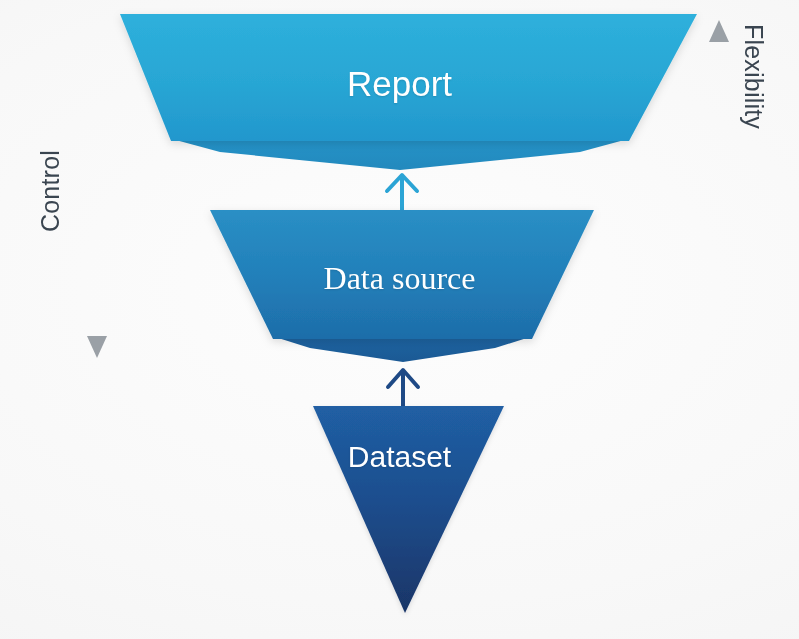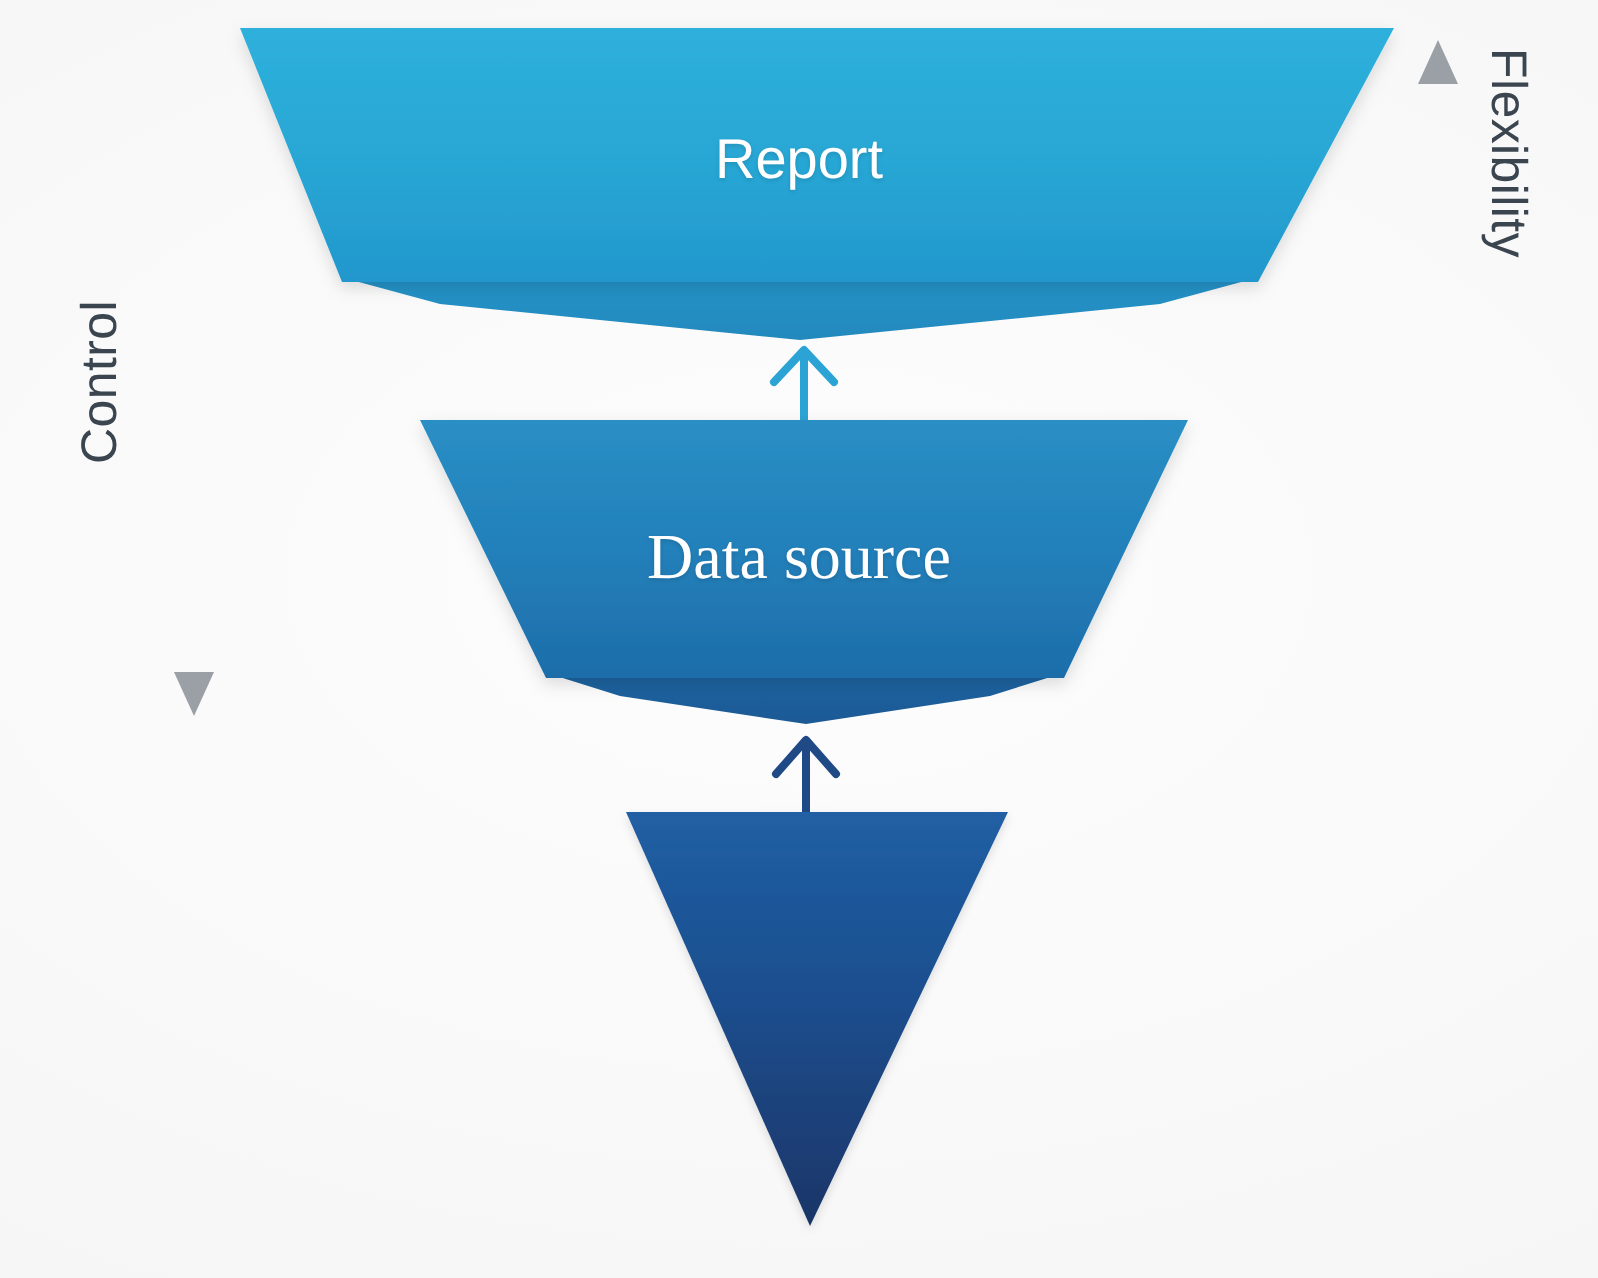--- a/index.html
+++ b/index.html
@@ -64,21 +64,21 @@
     font-family: "Liberation Sans", sans-serif;
     text-align: center;
     white-space: nowrap;
     user-select: none;
     text-shadow: 0 1px 2px rgba(0,0,0,0.13);
   }
   #report-label {
     left: 0;
     right: 0;
     top: 64px;
-    font-size: 28px;
+    font-size: 35px;
   }
   #datasource-label {
     left: 0;
     right: 0;
     top: 260px;
     font-size: 32px;
     font-family: Liberation Serif, serif;
   }
   #dataset-label {
     left: 0;
@@ -173,14 +173,15 @@
   </svg>
 
   <div class="axis-label" id="control-label">Control</div>
 
   <div class="axis-label" id="flexibility-label">Flexibility</div>
 
   <div class="shape-label" id="report-label">Report</div>
 
   <div class="shape-label" id="datasource-label">Data source</div>
 
+  <div class="shape-label" id="dataset-label">Dataset</div>
 
 </div>
 
 </body></html>

